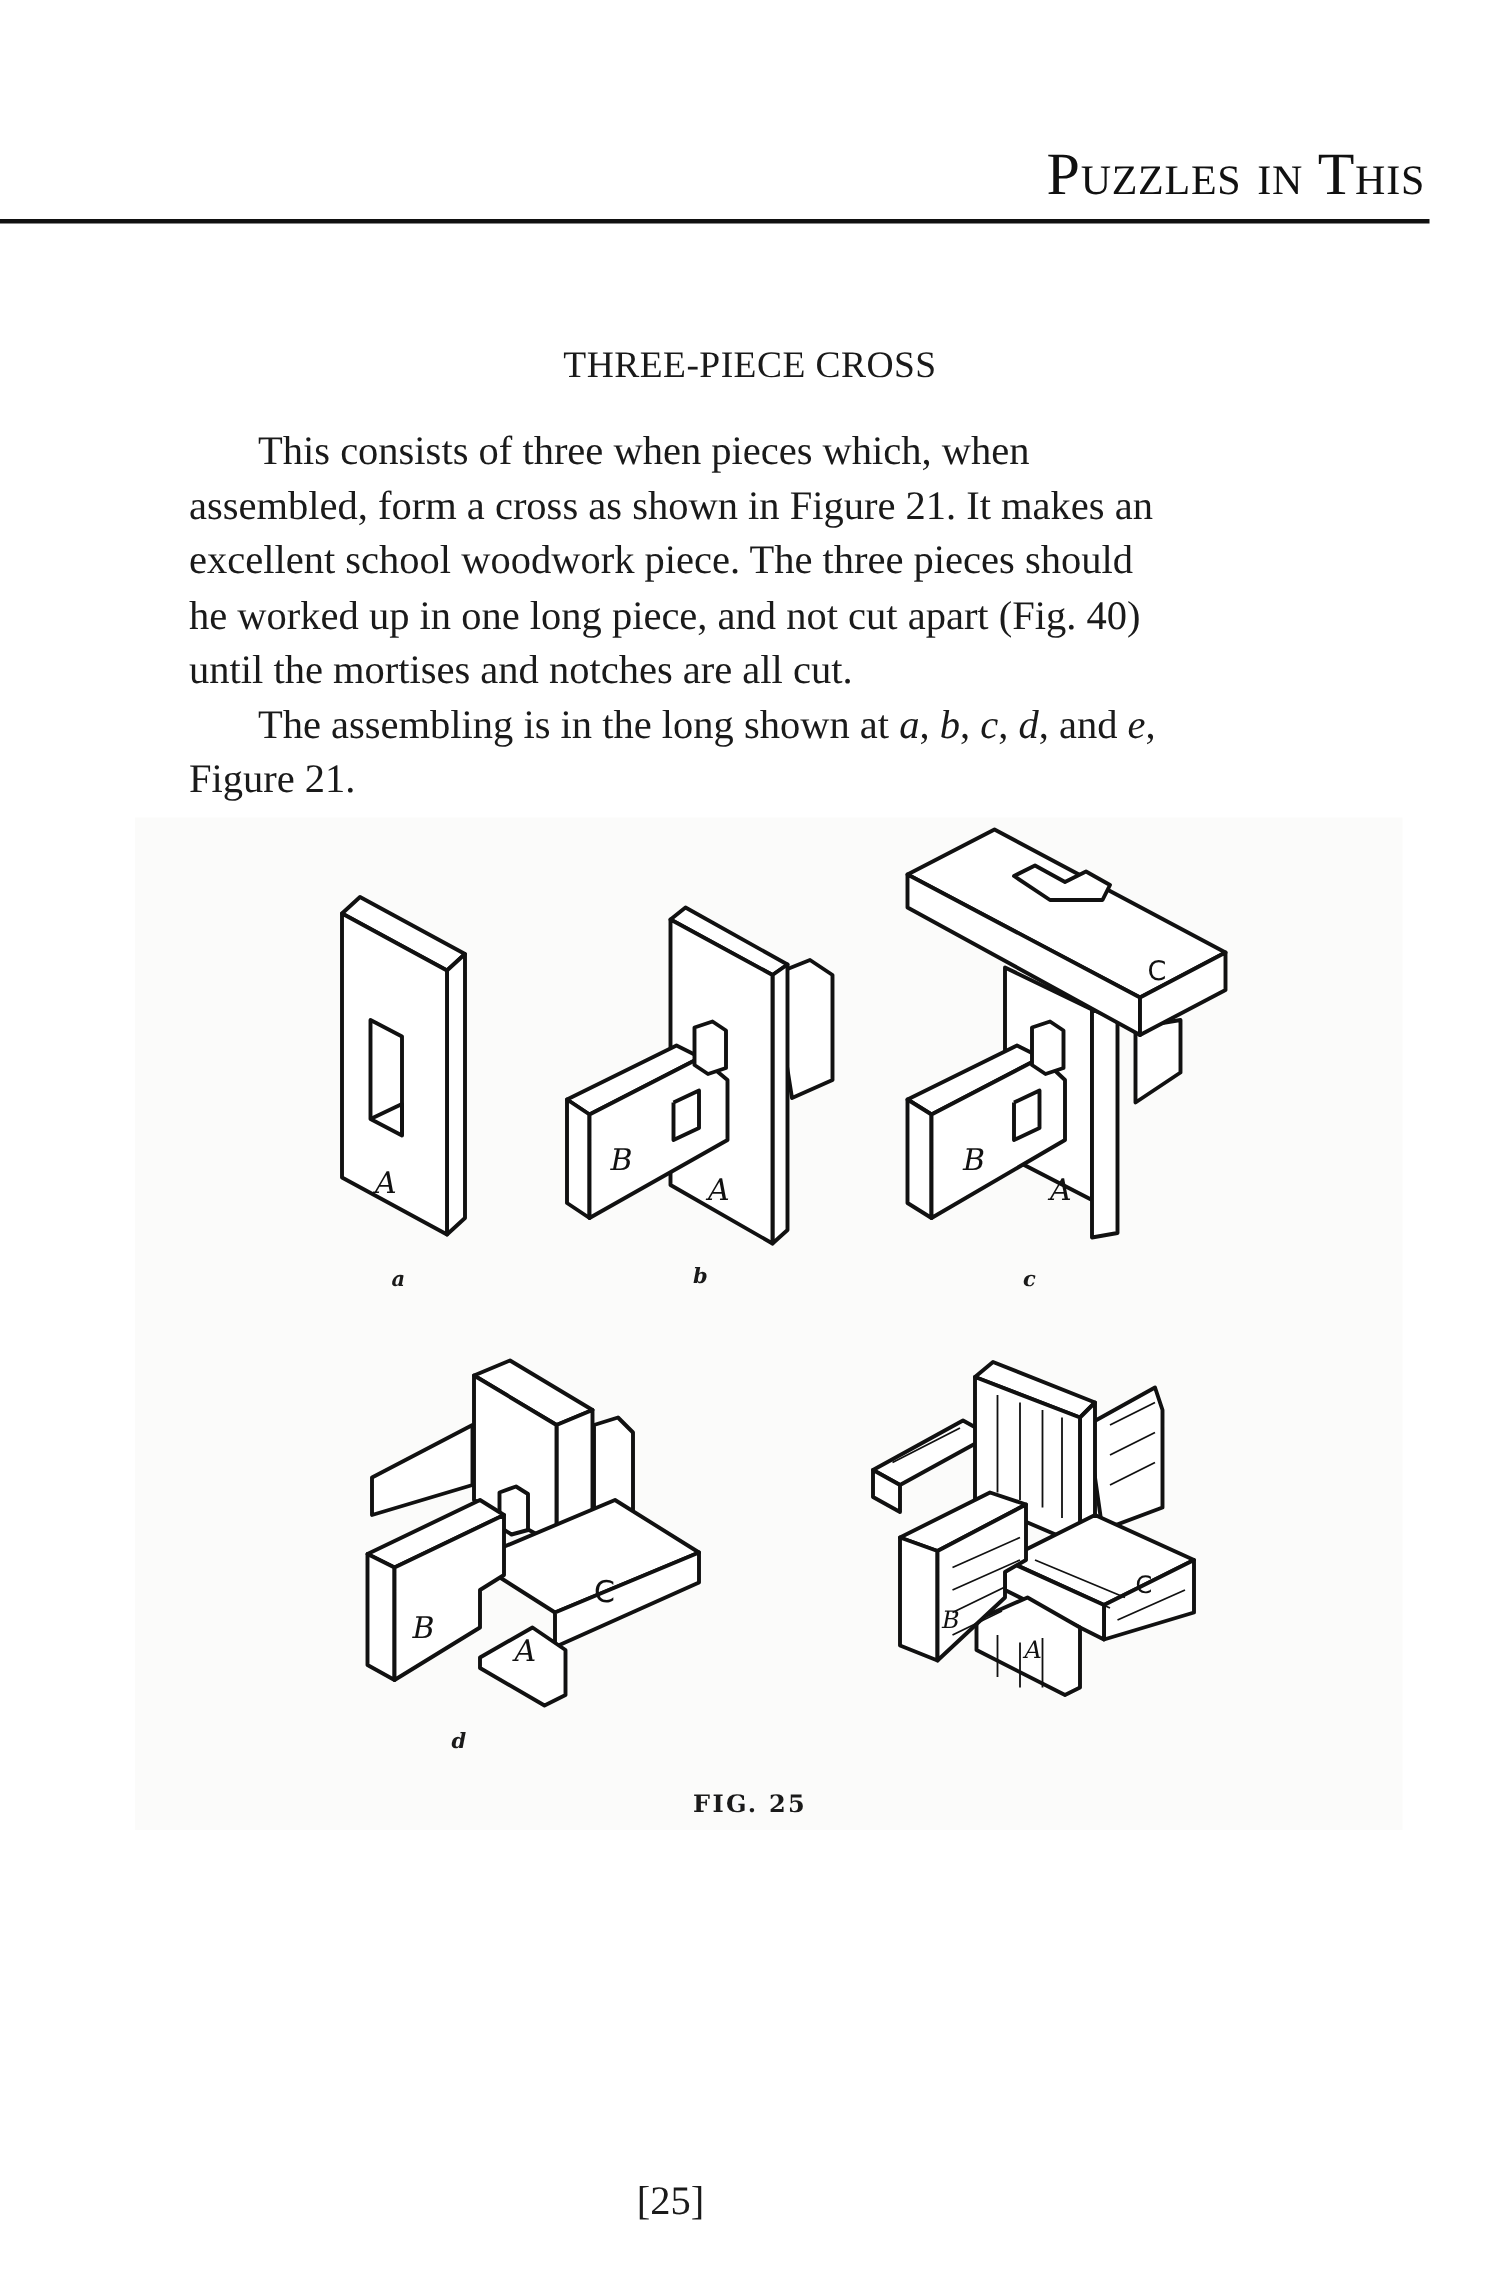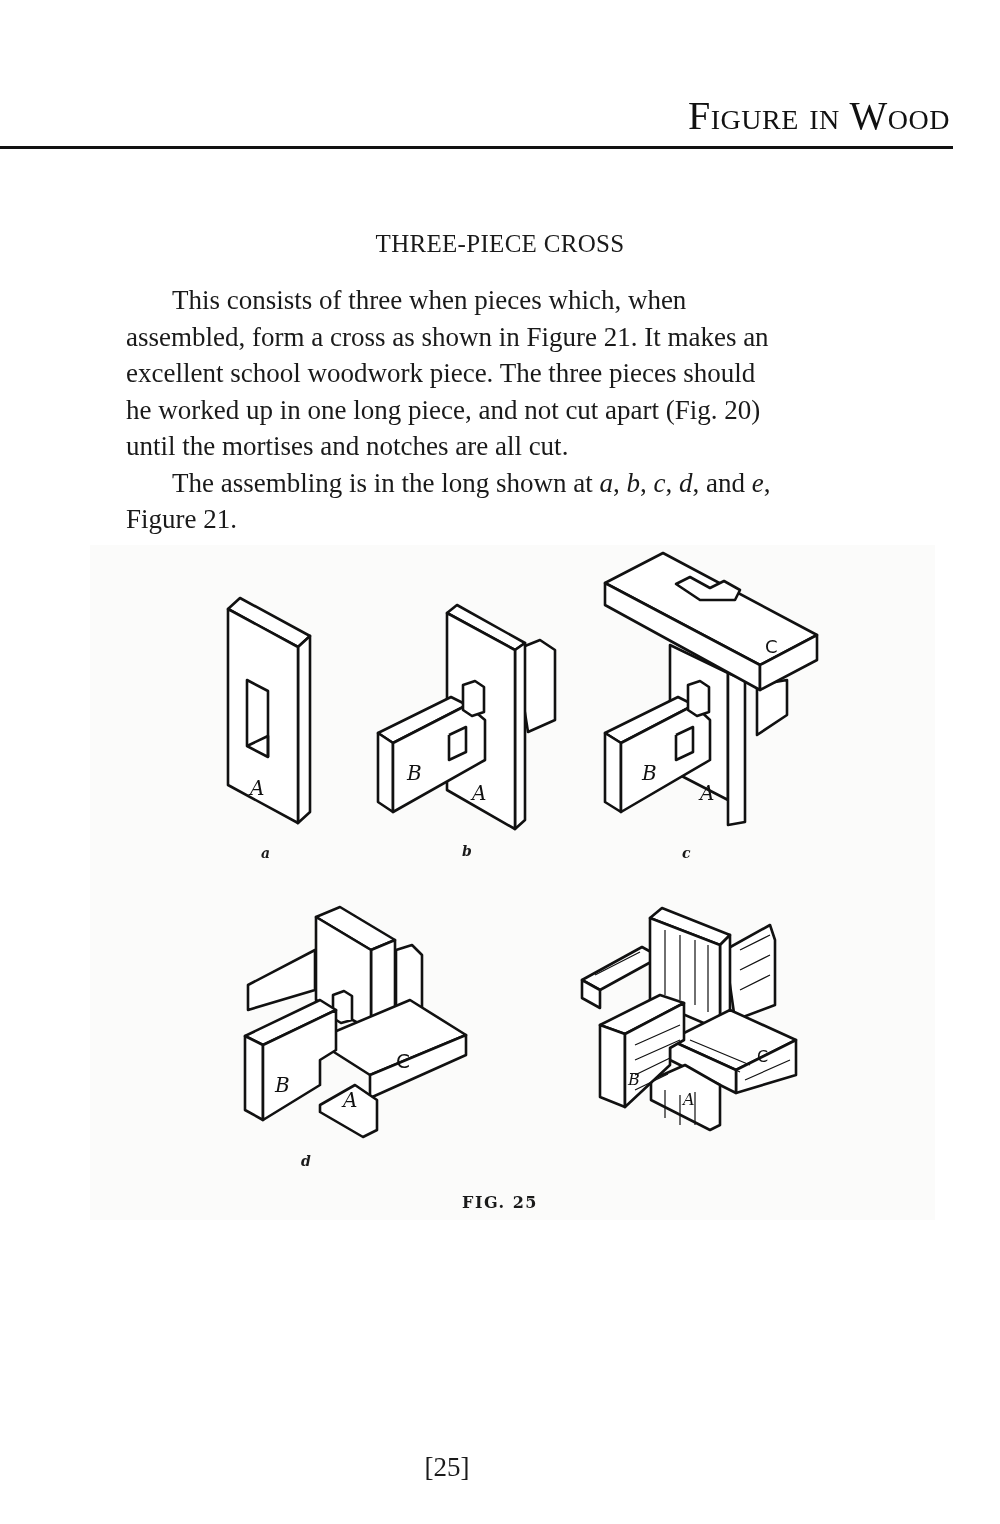--- a/index.html
+++ b/index.html
@@ -17,30 +17,30 @@
   .fig-svg { position: absolute; left: 0; top: 0; }
   .fig-caption { position: absolute; left: 0; width: 1000px; top: 1193px; text-align: center; font-size: 16px;
                  font-weight: bold; letter-spacing: 1.5px; font-family: "DejaVu Serif", serif; }
   .sub-label { position: absolute; font-style: italic; font-weight: bold; font-size: 14px;
                font-family: "DejaVu Serif", serif; }
   .folio { position: absolute; left: 0; width: 894px; top: 1452px; text-align: center; font-size: 27px; }
 </style>
 </head>
 <body>
 
-<div class="running-head">Figure in Wood</div>
+<div class="running-head">Puzzles in This</div>
 <div class="rule"></div>
 
 <div class="section-title">THREE-PIECE CROSS</div>
 
 <div class="body-text">
   <span class="line first">This consists of three when pieces which, when</span>
   <span class="line">assembled, form a cross as shown in Figure 21. It makes an</span>
   <span class="line">excellent school woodwork piece. The three pieces should</span>
-  <span class="line">he worked up in one long piece, and not cut apart (Fig. 20)</span>
+  <span class="line">he worked up in one long piece, and not cut apart (Fig. 40)</span>
   <span class="line">until the mortises and notches are all cut.</span>
   <span class="line first"><span>The assembling is in the long shown at </span><i>a</i><span>, </span><i>b</i><span>, </span><i>c</i><span>, </span><i>d</i><span>, and </span><i>e</i><span>,</span></span>
   <span class="line">Figure 21.</span>
 </div>
 
 <div class="fig-panel"></div>
 
 <svg class="fig-svg" width="1000" height="1524" viewBox="0 0 1000 1524" fill="#fff" stroke="#111" stroke-width="2.6" stroke-linejoin="round">
 
   <g>

